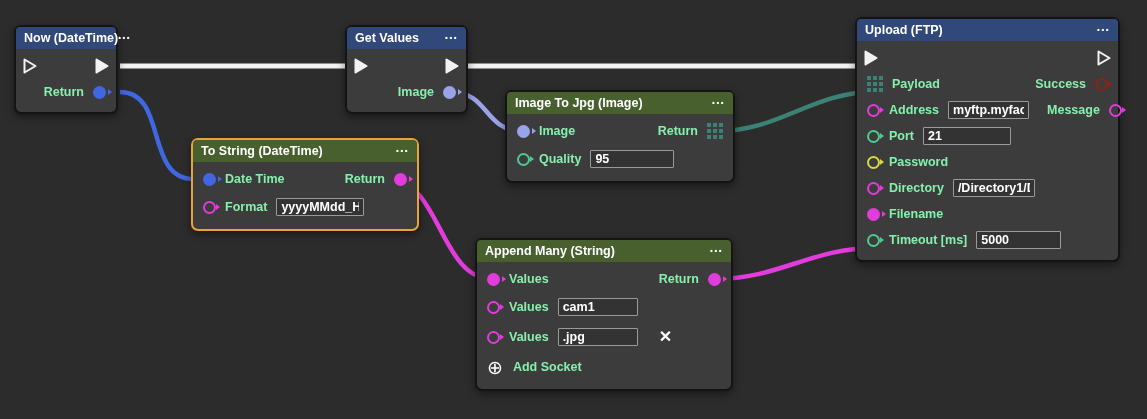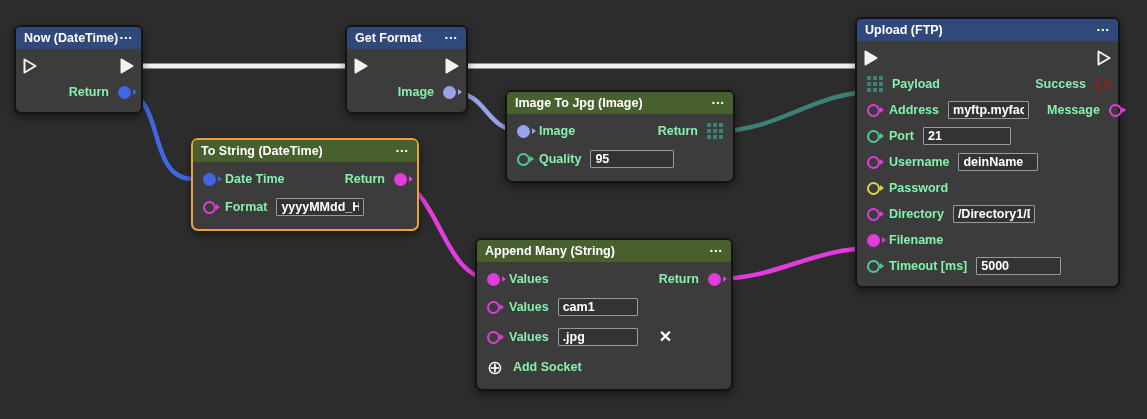--- a/index.html
+++ b/index.html
@@ -75,21 +75,21 @@
   <svg id="wires" width="1147" height="419">
     <path d="M120,66 L360,66" stroke="#f2f2f2" stroke-width="5" fill="none"></path>
     <path d="M453,66 L874,66" stroke="#f2f2f2" stroke-width="5" fill="none"></path>
     <path d="M120,92 C168,92 144,179 194,179" stroke="#4166e2" stroke-width="4.5" fill="none"></path>
     <path d="M451,92 C489,92 484,131 522,131" stroke="#9aa3e9" stroke-width="4.5" fill="none"></path>
     <path d="M718,131 C780,131 812,92 874,92" stroke="#3c8175" stroke-width="4.5" fill="none"></path>
     <path d="M388,179 C440,179 440,279 492,279" stroke="#e23cdc" stroke-width="4.5" fill="none"></path>
     <path d="M716,279 C778,279 812,248 874,248" stroke="#e23cdc" stroke-width="4.5" fill="none"></path>
   </svg>
 
-  <div class="node" style="left:14px;top:25px;width:129px">
+  <div class="node" style="left:14px;top:25px;width:104px">
     <div class="hdr blue">
       <span class="ttl">Now (DateTime)</span>
       <span class="menu">•••</span>
     </div>
     <div class="body">
       <div class="row exec">
         <svg class="tri" width="16" height="18" viewBox="0 0 16 18">
             <polygon points="2.5,2.5 13.5,9 2.5,15.5" fill="none" stroke="#f2f2f2" stroke-width="2" stroke-linejoin="round"></polygon>
           </svg>
         <span class="sp"></span>
@@ -100,21 +100,21 @@
       <div class="row">
         <span class="sp"></span>
         <span class="lbl">Return</span>
         <span class="sock filled s-dt"></span>
       </div>
     </div>
   </div>
 
   <div class="node" style="left:345px;top:25px;width:123px">
     <div class="hdr blue">
-      <span class="ttl">Get Format</span>
+      <span class="ttl">Get Values</span>
       <span class="menu">•••</span>
     </div>
     <div class="body">
       <div class="row exec">
         <svg class="tri" width="16" height="18" viewBox="0 0 16 18">
             <polygon points="2.5,2.5 13.5,9 2.5,15.5" fill="#f2f2f2" stroke="#f2f2f2" stroke-width="2" stroke-linejoin="round"></polygon>
           </svg>
         <span class="sp"></span>
         <svg class="tri" width="16" height="18" viewBox="0 0 16 18">
             <polygon points="2.5,2.5 13.5,9 2.5,15.5" fill="#f2f2f2" stroke="#f2f2f2" stroke-width="2" stroke-linejoin="round"></polygon>
@@ -256,25 +256,20 @@
         <span class="sp"></span>
         <span class="lbl">Message</span>
         <span class="sock open s-str"></span>
       </div>
       <div class="row">
         <span class="sock open s-num"></span>
         <span class="lbl">Port</span>
         <input class="fld" style="width: 88px;" value="21">
       </div>
       <div class="row">
-        <span class="sock open s-str"></span>
-        <span class="lbl">Username</span>
-        <input class="fld" style="width: 80px;" value="deinName">
-      </div>
-      <div class="row">
         <span class="sock open s-pwd"></span>
         <span class="lbl">Password</span>
       </div>
       <div class="row">
         <span class="sock open s-str"></span>
         <span class="lbl">Directory</span>
         <input class="fld" style="width: 82px;" value="/Directory1/Dir">
       </div>
       <div class="row">
         <span class="sock filled s-str"></span>

